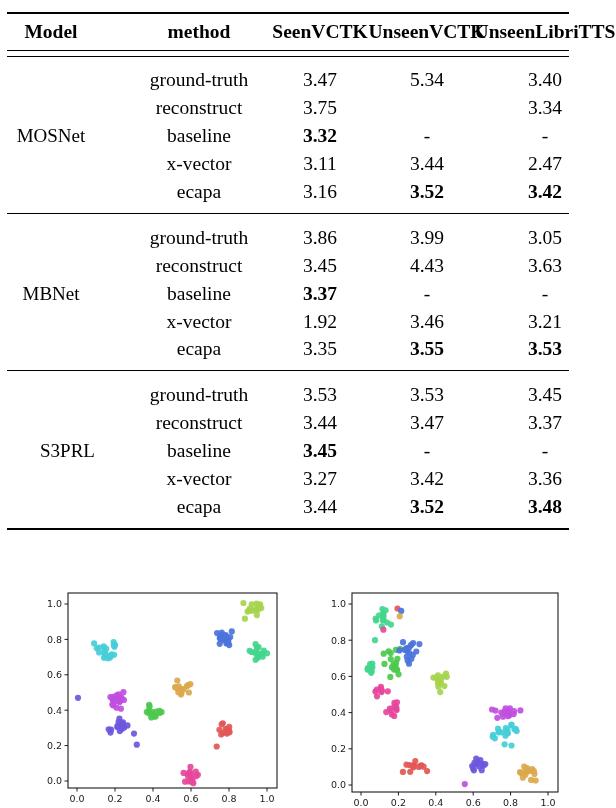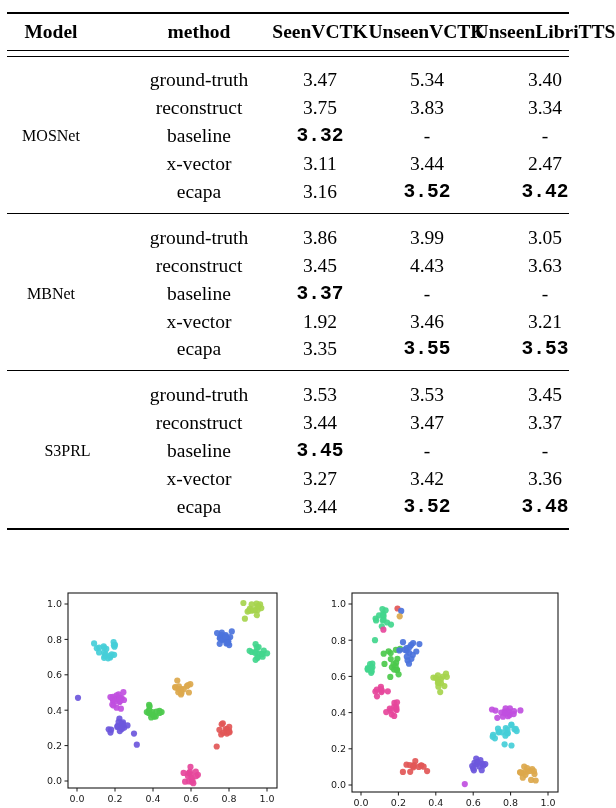--- a/index.html
+++ b/index.html
@@ -13,22 +13,22 @@
   .rule.thick{border-top:2.6px solid #000;}
   .rule.thin{border-top:1.5px solid #000;}
   .rule.dbl{height:4.5px;border-top:1.4px solid #000;border-bottom:1.4px solid #000;}
   .tgrid{display:grid;grid-template-columns:102px 194px 48px 166px 70px 1fr;}
   .c{display:flex;align-items:center;justify-content:center;white-space:nowrap;}
   .thead{padding:5px 0 6px 0;}
   .thead .c{font-weight:bold;font-size:19.5px;line-height:25px;}
   .twolines{}
   .group{padding:10px 0 7px 0;}
   .row-cell{height:27.9px;font-size:19.5px;}
-  .model-cell{font-size:16px;}
-  .bold{font-weight:bold;font-family:Liberation Mono, monospace;}
+  .model-cell{font-size:19px;}
+  .bold{font-weight:bold;}
   .table-top-pad{height:4px;}
 
   
   .plot{position:absolute;}
   .plot svg{display:block;}
 </style>
 </head>
 <body>
 
 <div class="canvas">
@@ -58,21 +58,20 @@
 
     <div id="tbody">
         <div class="group tgrid">
           <div class="c model-cell" style="grid-area: 1 / 1 / 6;">MOSNet</div>
           <div class="c row-cell" style="grid-area: 1 / 2;">ground-truth</div>
           <div class="c row-cell" style="grid-area: 1 / 3;">3.47</div>
           <div class="c row-cell" style="grid-area: 1 / 4;">5.34</div>
           <div class="c row-cell" style="grid-area: 1 / 5;">3.40</div>
           <div class="c row-cell" style="grid-area: 2 / 2;">reconstruct</div>
           <div class="c row-cell" style="grid-area: 2 / 3;">3.75</div>
-          <div class="c row-cell" style="grid-area: 2 / 4;">3.83</div>
           <div class="c row-cell" style="grid-area: 2 / 5;">3.34</div>
           <div class="c row-cell" style="grid-area: 3 / 2;">baseline</div>
           <div class="c row-cell bold" style="grid-area: 3 / 3;">3.32</div>
           <div class="c row-cell" style="grid-area: 3 / 4;">-</div>
           <div class="c row-cell" style="grid-area: 3 / 5;">-</div>
           <div class="c row-cell" style="grid-area: 4 / 2;">x-vector</div>
           <div class="c row-cell" style="grid-area: 4 / 3;">3.11</div>
           <div class="c row-cell" style="grid-area: 4 / 4;">3.44</div>
           <div class="c row-cell" style="grid-area: 4 / 5;">2.47</div>
           <div class="c row-cell" style="grid-area: 5 / 2;">ecapa</div>

